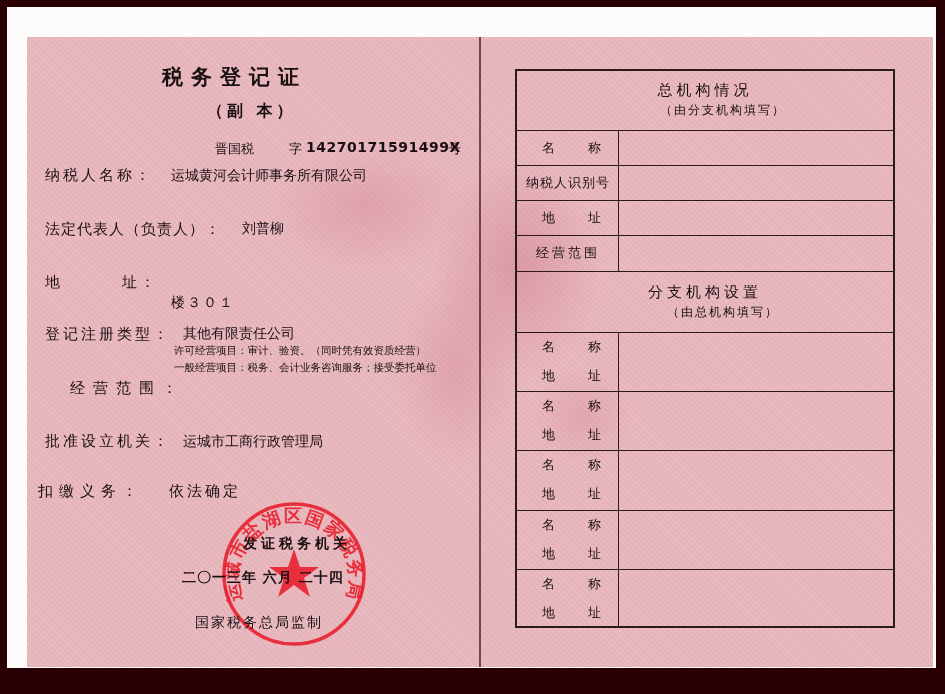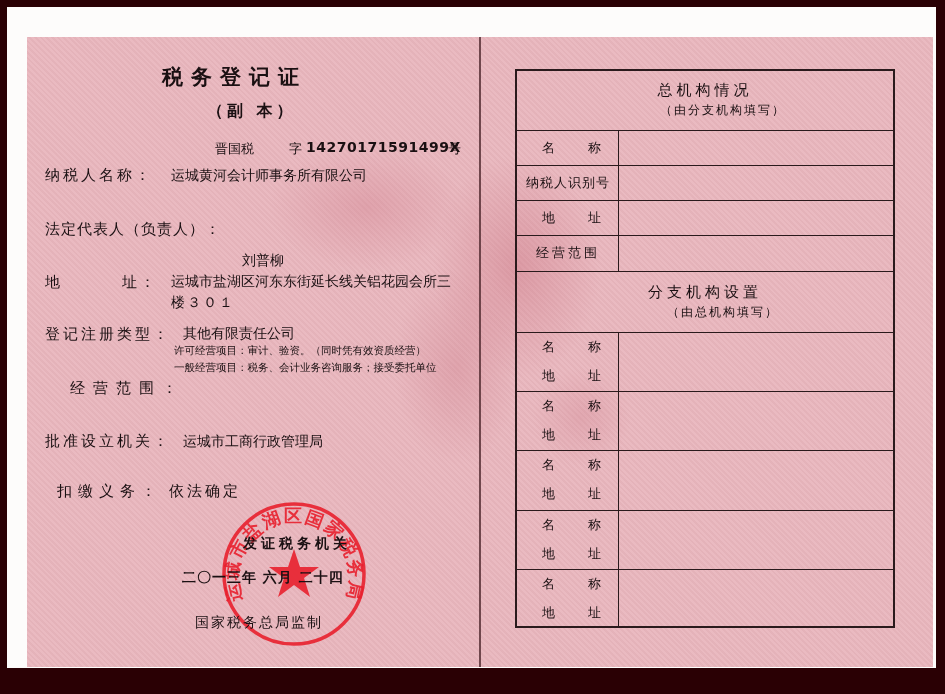--- a/index.html
+++ b/index.html
@@ -68,38 +68,37 @@
 
     <div class="ab val" style="left:188px; top:103px; font-size:13px;">晋国税</div>
     <div class="ab val" style="left:262px; top:103px; font-size:13px;">字</div>
     <div class="ab regno" style="left:279px; top:102px;">14270171591499X</div>
     <div class="ab val" style="left:421px; top:103px; font-size:13px;">号</div>
 
     <div class="ab lbl" style="left:18px; top:129px;">纳税人名称：</div>
     <div class="ab val" style="left:144px; top:130px;">运城黄河会计师事务所有限公司</div>
 
     <div class="ab lbl" style="left:18px; top:183px; letter-spacing:1px;">法定代表人（负责人）：</div>
-    <div class="ab val" style="left:215px; top:183px;margin-top:32px;">刘普柳</div>
+    <div class="ab val" style="left:215px; top:183px;">刘普柳</div>
 
     <div class="ab lbl" style="left:18px; top:236px;">地</div>
     <div class="ab lbl" style="left:95px; top:236px;">址：</div>
-    <div class="ab val" style="left:144px; top:236px;">运城市盐湖区河东东街延长线关铝花园会所三</div>
     <div class="ab val" style="left:144px; top:257px; letter-spacing:2px;">楼３０１</div>
 
     <div class="ab lbl" style="left:18px; top:288px;">登记注册类型：</div>
     <div class="ab val" style="left:156px; top:288px;">其他有限责任公司</div>
 
     <div class="ab small" style="left:147px; top:305px;">许可经营项目：审计、验资。（同时凭有效资质经营）</div>
     <div class="ab small" style="left:147px; top:322px;">一般经营项目：税务、会计业务咨询服务；接受委托单位</div>
     <div class="ab lbl" style="left:43px; top:342px; letter-spacing:8px;">经营范围：</div>
 
     <div class="ab lbl" style="left:18px; top:395px;">批准设立机关：</div>
     <div class="ab val" style="left:156px; top:396px;">运城市工商行政管理局</div>
 
-    <div class="ab lbl" style="left:30px; top:445px; letter-spacing:6px;font-family:Liberation Mono, monospace;">扣缴义务：</div>
+    <div class="ab lbl" style="left:11px; top:445px; letter-spacing:6px;font-family:Liberation Mono, monospace;">扣缴义务：</div>
     <div class="ab lbl" style="left:142px; top:445px;">依法确定</div>
 
     <svg class="seal" viewBox="0 0 146 146">
       <defs>
         <path id="sealArc" d="M 22 100 A 56 56 0 1 1 124 100"></path>
       </defs>
       <circle cx="73" cy="73" r="70" fill="none" stroke="#e8202e" stroke-width="3.5" opacity="0.9"></circle>
       <text font-size="18" font-weight="bold" fill="#e8202e" opacity="0.9" letter-spacing="2" font-family="DejaVu Sans, sans-serif">
         <textPath href="#sealArc" startOffset="50%" text-anchor="middle">运城市盐湖区国家税务局</textPath>
       </text>

